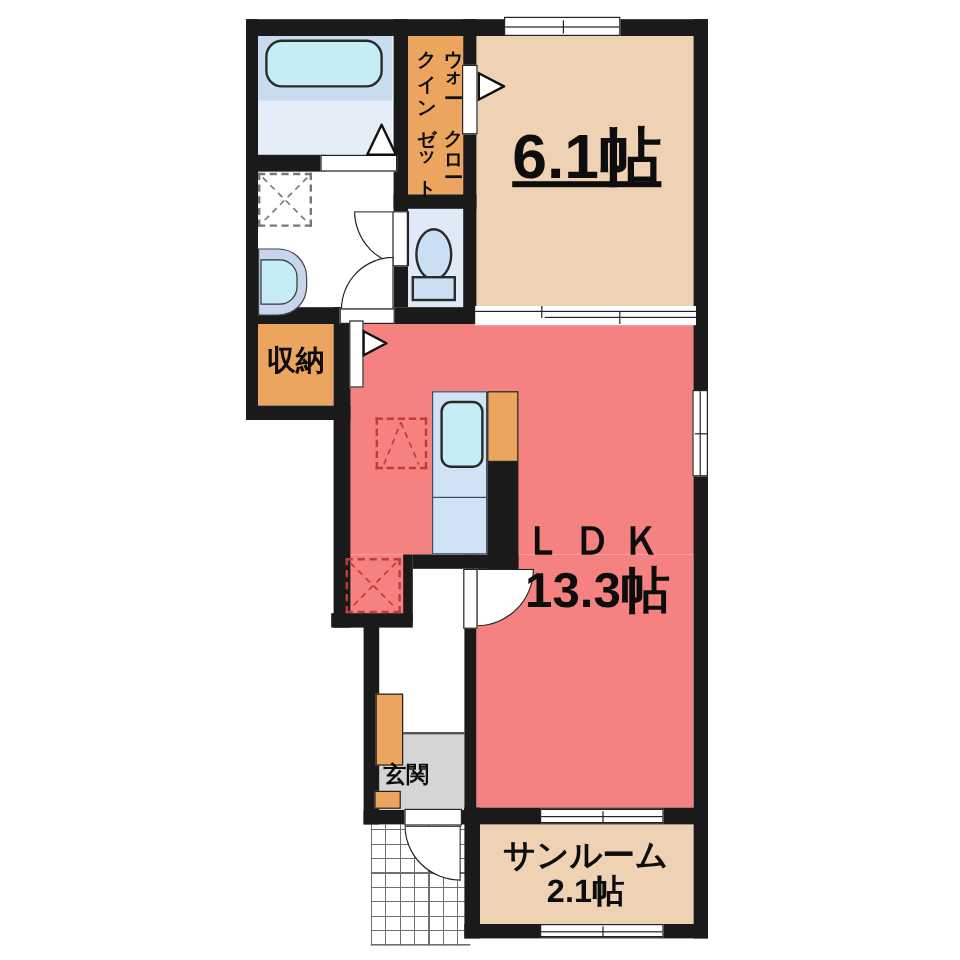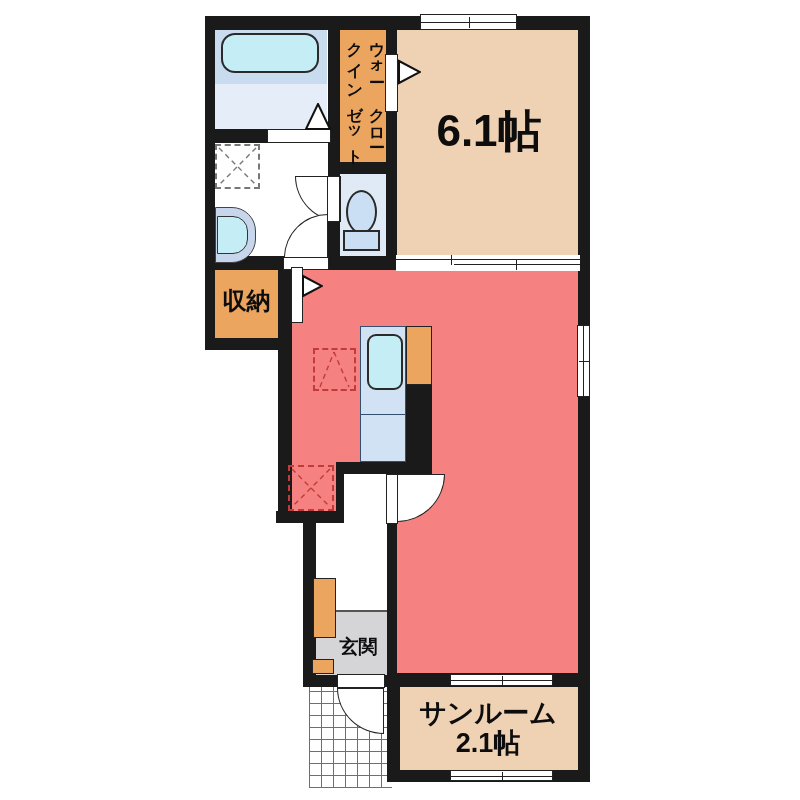--- a/index.html
+++ b/index.html
@@ -150,34 +150,38 @@
     <svg width="100%" height="100%" viewBox="0 0 42 42" preserveAspectRatio="none">
       <line x1="2" y1="2" x2="40" y2="40" stroke="#c23b3b" stroke-width="1.4" stroke-dasharray="5,4"></line>
       <line x1="40" y1="2" x2="2" y2="40" stroke="#c23b3b" stroke-width="1.4" stroke-dasharray="5,4"></line>
     </svg>
   </div>
 
   <div class="fix" style="left:313px;top:578px;width:23px;height:60px;background:var(--closet_orange);border:1px solid #222;"></div>
   <div class="fix" style="left:312px;top:659px;width:22px;height:15px;background:var(--closet_orange);border:1px solid #222;"></div>
 
   <div class="lbl" style="left:397px;top:75px;width:184px;height:112px;">
-    <div style="font-size:44px;font-weight:bold;">6.1帖</div>
+    <div style="font-size:52px;font-weight:bold;text-decoration:underline;">6.1帖</div>
   </div>
 
+  <div class="lbl" style="left:408px;top:420px;width:180px;height:108px;">
+    <div style="font-size:33px;font-weight:bold;letter-spacing:8px;">ＬＤＫ</div>
+    <div style="font-size:41px;font-weight:bold;">13.3帖</div>
+  </div>
 
   <div class="lbl" style="left:399px;top:692px;width:178px;height:72px;text-align:center;">
     <div style="font-size:27px;font-weight:bold;">サンルーム</div>
     <div style="font-size:27px;font-weight:bold;">2.1帖</div>
   </div>
 
   <div class="lbl" style="left:215px;top:283px;width:63px;height:36px;">
     <div style="font-size:24px;font-weight:bold;">収納</div>
   </div>
 
-  <div class="lbl" style="left:330px;top:634px;width:57px;height:26px;">
+  <div class="lbl" style="left:310px;top:634px;width:57px;height:26px;">
     <div style="font-size:19px;font-weight:bold;">玄関</div>
   </div>
 
   <div class="vtext abs" style="left:338px;top:30px;width:50px;height:132px;display:flex;justify-content:center;">
     <span style="display:block;font-size:16px;">ウォークイン</span>
     <span style="display:block;font-size:16px;">クローゼット</span>
   </div>
 
 </div>
 

